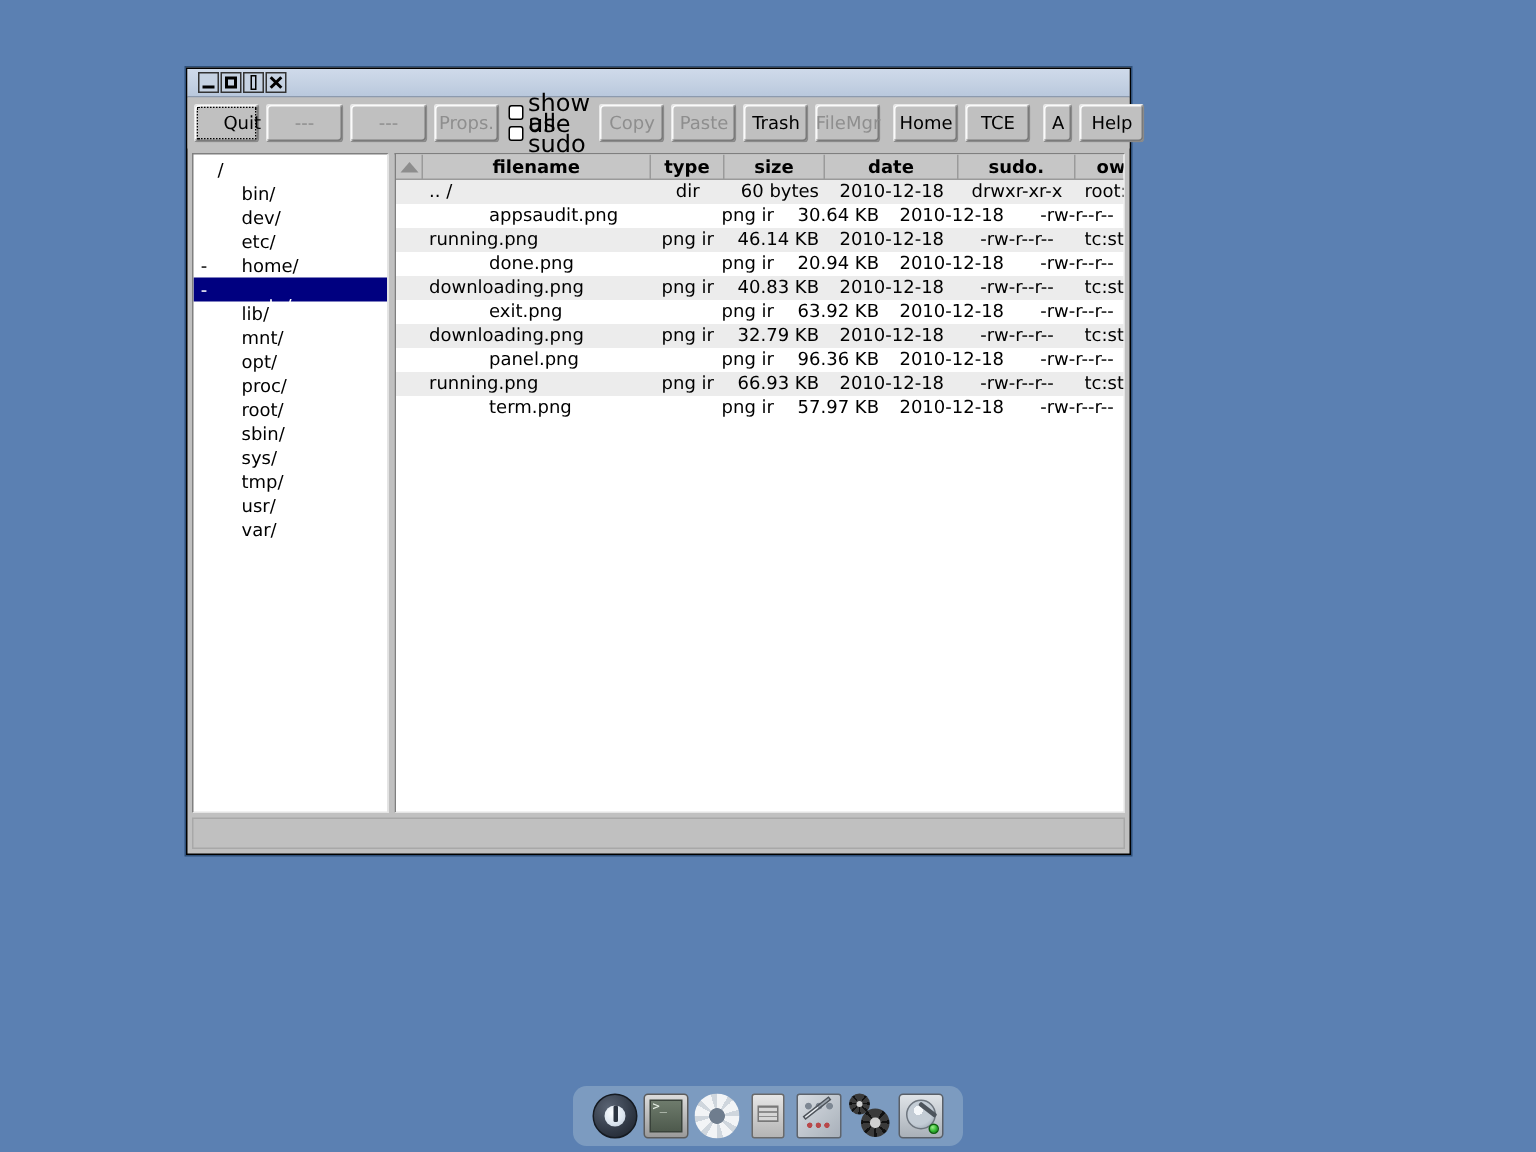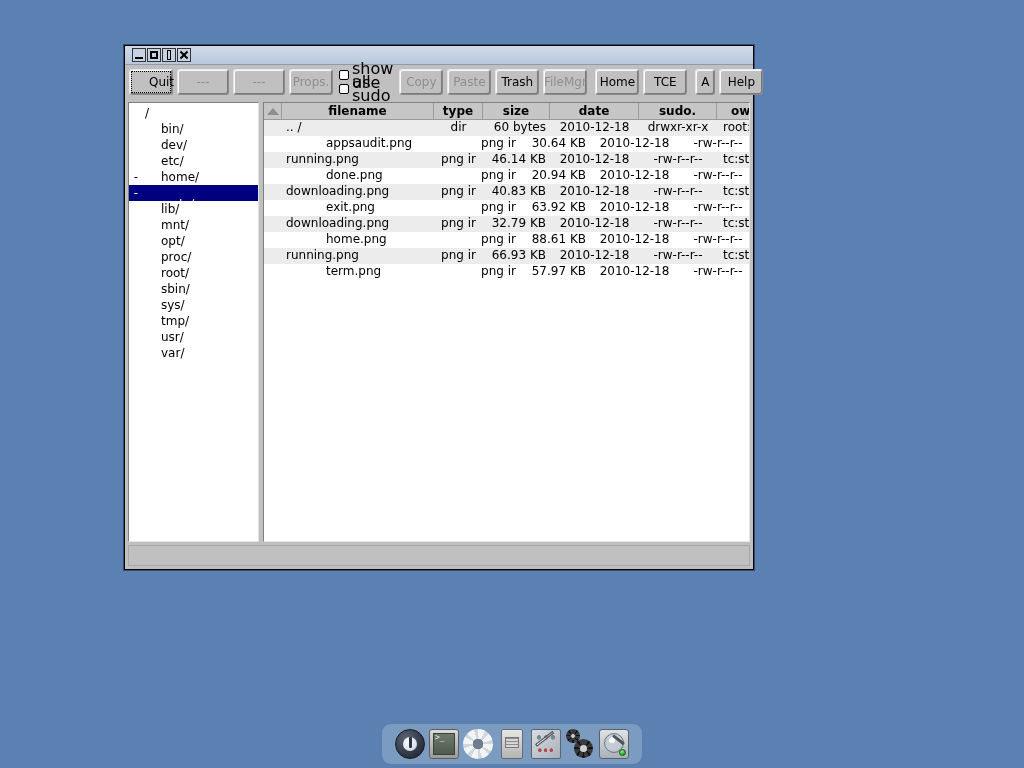--- a/index.html
+++ b/index.html
@@ -647,23 +647,23 @@
             <div class="cell" style="width: 18px; flex: 0 0 auto;"></div>
             <div class="cell c-name">downloading.png</div>
             <div class="cell c-type">png ir</div>
             <div class="cell c-size">32.79 KB</div>
             <div class="cell c-date">2010-12-18</div>
             <div class="cell c-perm">-rw-r--r--</div>
             <div class="cell c-own">tc:staff</div>
           </div>
           <div class="lrow even">
             <div class="cell" style="width: 18px; flex: 0 0 auto;"></div>
-            <div class="cell c-name">home.png</div>
-            <div class="cell c-type">png ir</div>
-            <div class="cell c-size">88.61 KB</div>
+            <div class="cell c-name">panel.png</div>
+            <div class="cell c-type">png ir</div>
+            <div class="cell c-size">96.36 KB</div>
             <div class="cell c-date">2010-12-18</div>
             <div class="cell c-perm">-rw-r--r--</div>
             <div class="cell c-own">tc:staff</div>
           </div>
           <div class="lrow odd">
             <div class="cell" style="width: 18px; flex: 0 0 auto;"></div>
             <div class="cell c-name">running.png</div>
             <div class="cell c-type">png ir</div>
             <div class="cell c-size">66.93 KB</div>
             <div class="cell c-date">2010-12-18</div>

